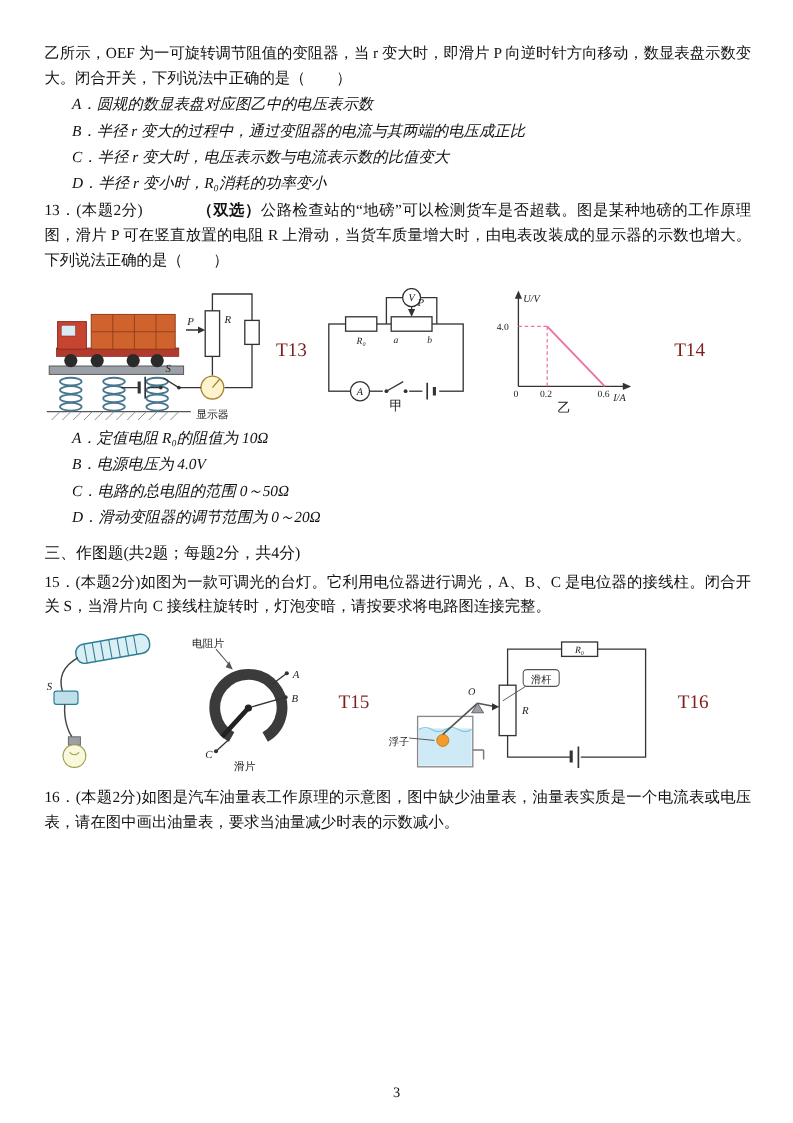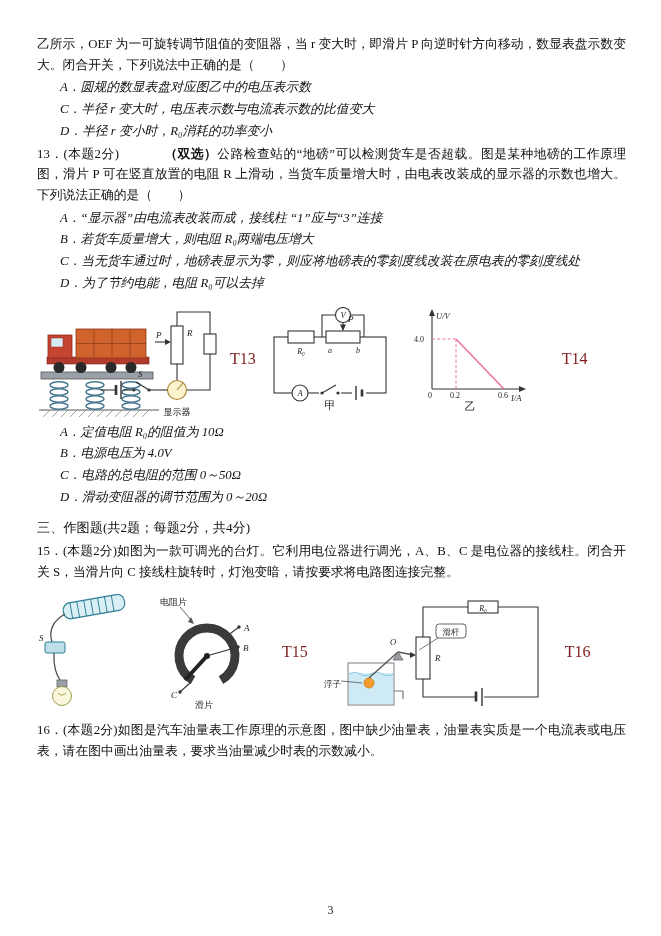--- a/index.html
+++ b/index.html
@@ -43,31 +43,26 @@
 </style>
 </head>
 <body>
 
 <div class="page">
   <div class="content">
 
     <p class="stem">乙所示，OEF 为一可旋转调节阻值的变阻器，当 r 变大时，即滑片 P 向逆时针方向移动，数显表盘示数变大。闭合开关，下列说法中正确的是（　　）</p>
     <div class="opts">
       <p>A．圆规的数显表盘对应图乙中的电压表示数</p>
+      <p>B．半径 r 变大的过程中，通过变阻器的电流与其两端的电压成正比</p>
       <p>C．半径 r 变大时，电压表示数与电流表示数的比值变大</p>
       <p>D．半径 r 变小时，R₀消耗的功率变小</p>
     </div>
 
     <p class="stem"><span>13．(本题2分)</span><span class="b">（双选）</span><span>公路检查站的“地磅”可以检测货车是否超载。图是某种地磅的工作原理图，滑片 P 可在竖直放置的电阻 R 上滑动，当货车质量增大时，由电表改装成的显示器的示数也增大。下列说法正确的是（　　）</span></p>
-    <div class="opts">
-      <p>A．“显示器”由电流表改装而成，接线柱 “1”应与“3”连接</p>
-      <p>B．若货车质量增大，则电阻 R₀两端电压增大</p>
-      <p>C．当无货车通过时，地磅表显示为零，则应将地磅表的零刻度线改装在原电表的零刻度线处</p>
-      <p>D．为了节约电能，电阻 R₀可以去掉</p>
-    </div>
 
     <div class="figrow">
 
       <svg width="185" height="118" viewBox="0 0 185 118">
         <path d="M2 110 H122" stroke="#555" stroke-width="1" fill="none"></path>
         <path d="M6 117 l7 -7 M15 117 l7 -7 M24 117 l7 -7 M33 117 l7 -7 M42 117 l7 -7 M51 117 l7 -7 M60 117 l7 -7 M69 117 l7 -7 M78 117 l7 -7 M87 117 l7 -7 M96 117 l7 -7 M105 117 l7 -7" stroke="#888" stroke-width="0.8" fill="none"></path>
         <g stroke="#48788f" stroke-width="1.5" fill="none">
           <ellipse cx="22" cy="85" rx="9" ry="3.2"></ellipse>
             <ellipse cx="22" cy="92" rx="9" ry="3.2"></ellipse>
             <ellipse cx="22" cy="99" rx="9" ry="3.2"></ellipse>

